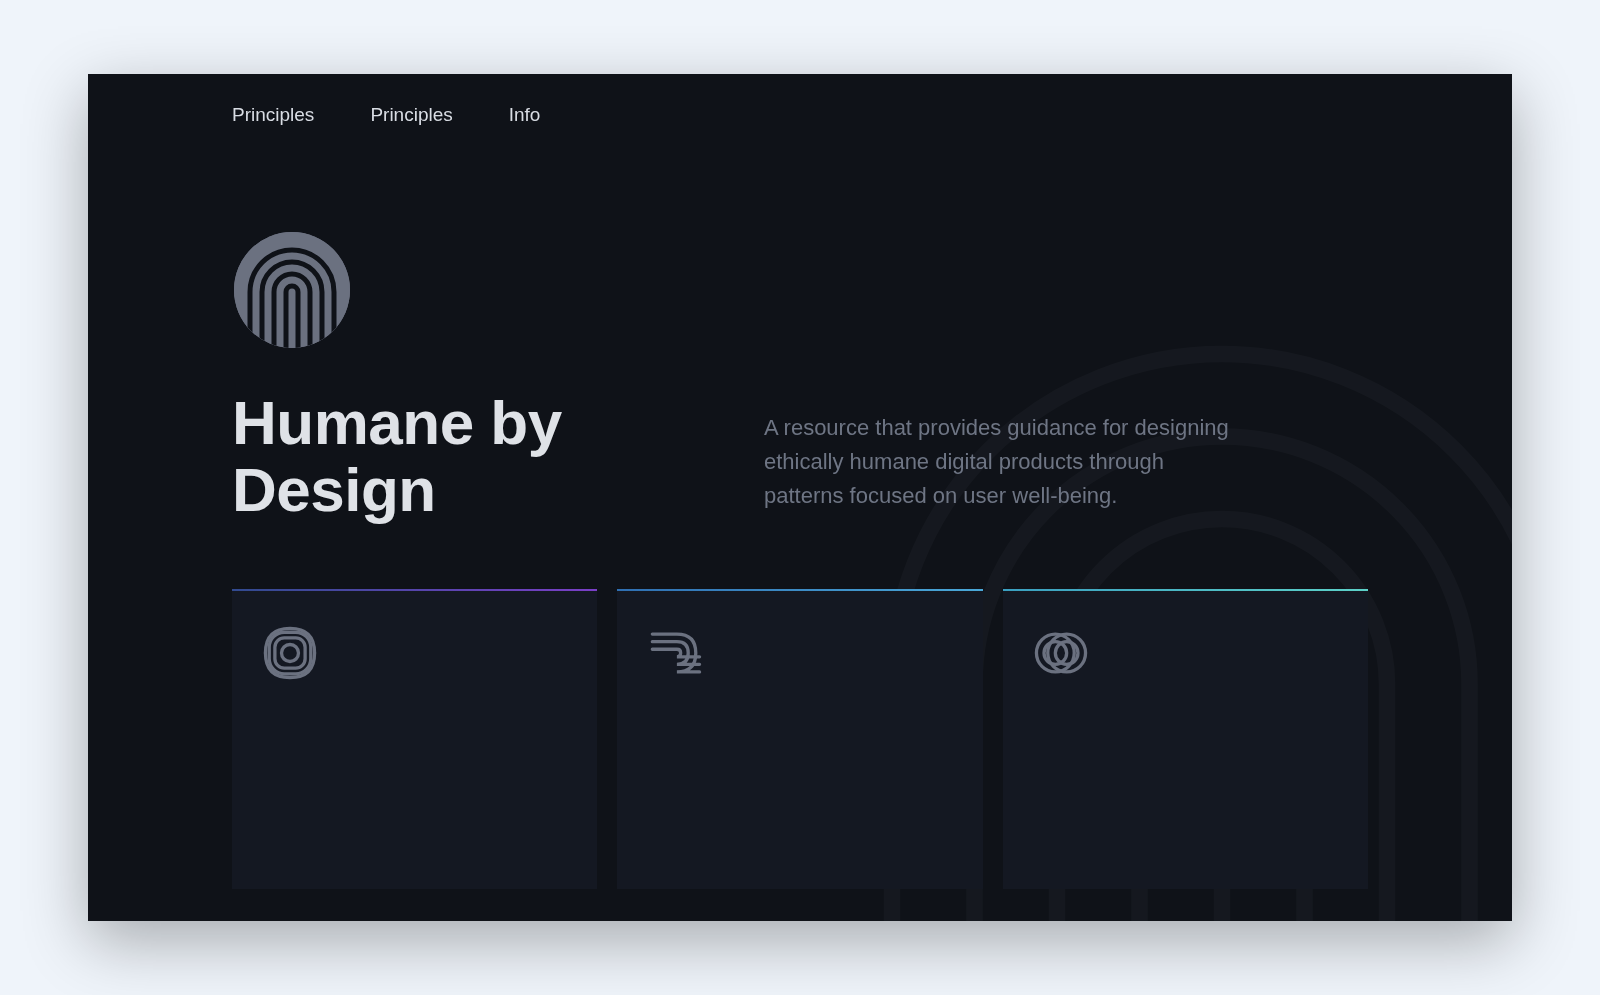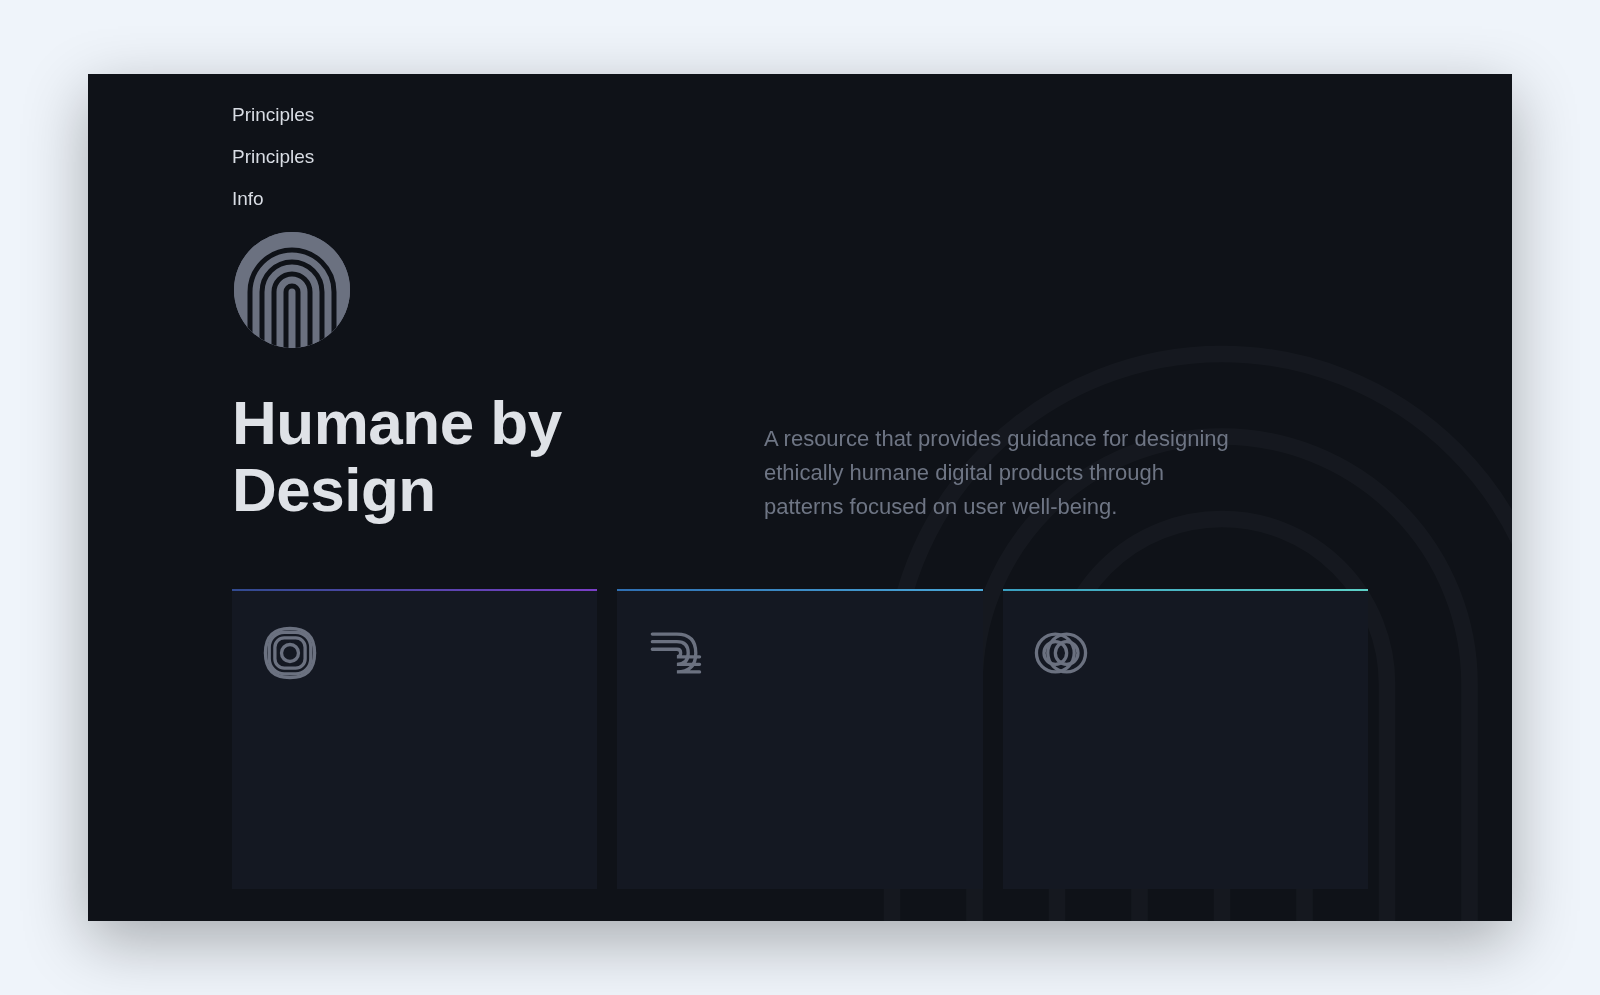--- a/index.html
+++ b/index.html
@@ -31,22 +31,21 @@
       width: 1100px;
       height: 1100px;
       opacity: 0.045;
       pointer-events: none;
     }
     .nav {
       position: absolute;
       top: 30px;
       left: 144px;
       display: flex;
-      gap: 20px;
-      flex-direction: column;
+      gap: 56px;
     }
     .nav a {
       color: #d9dde4;
       font-size: 19px;
       font-weight: 400;
       text-decoration: none;
       cursor: pointer;
     }
     .hero {
       position: absolute;
@@ -55,21 +54,21 @@
       right: 60px;
     }
     .logo-mark {
       width: 120px;
       height: 120px;
       margin-bottom: 40px;
     }
     .hero-row {
       display: flex;
       gap: 72px;
-      align-items: flex-end;
+      align-items: center;
     }
     .hero-title {
       color: #dfe2e7;
       font-size: 62px;
       font-weight: 700;
       line-height: 1.08;
       letter-spacing: -0.5px;
       max-width: 460px;
     }
     .hero-desc {

